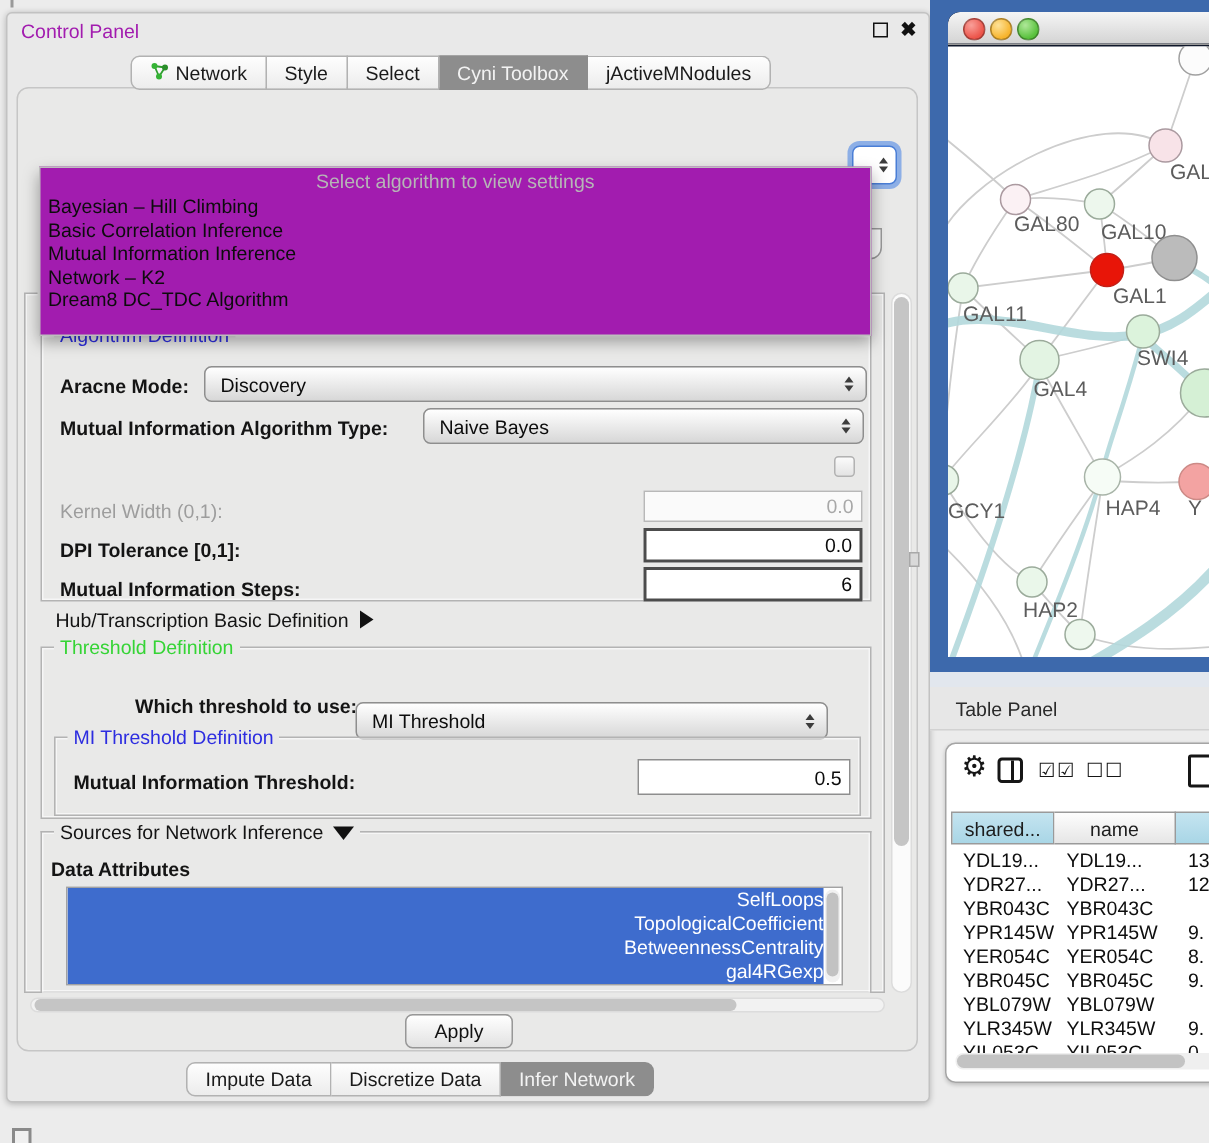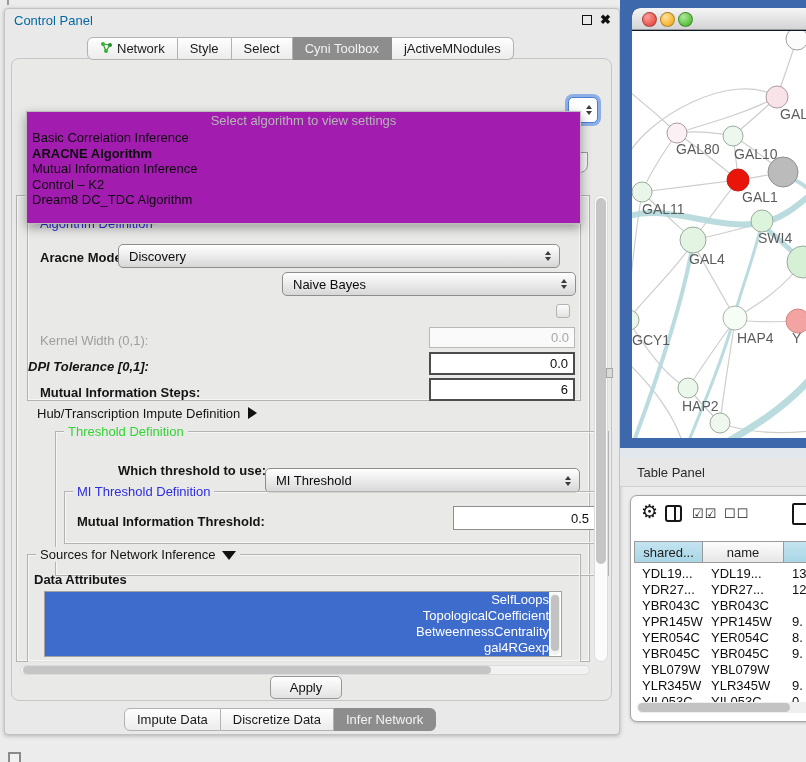--- a/index.html
+++ b/index.html
@@ -4,21 +4,21 @@
 <style>
   * { margin:0; padding:0; box-sizing:border-box; }
   html,body { background:#ececec; }
   .screen{ position:relative; width:806px; height:762px; background:#ececec;
            font-family:"Liberation Sans",sans-serif; font-size:13px; color:#111; overflow:hidden; }
 
   
   .cp{ position:absolute; left:4px; top:8px; width:616px; height:727px;
        background:#e9e9e9; border:1px solid #c2c2c2; border-radius:4px;
        box-shadow:0 1px 4px rgba(0,0,0,.25); }
-  .cp-title{ position:absolute; left:9px; top:4px; font-size:13px; color:#0369a1; }
+  .cp-title{ position:absolute; left:9px; top:4px; font-size:13px; color:#a21caf; }
   .cp-min{ position:absolute; right:27px; top:6px; width:10px; height:10px; border:1.6px solid #111; background:transparent; }
   .cp-close{ position:absolute; right:8px; top:3px; font-size:13px; font-weight:bold; color:#111; }
 
   .tabbar{ position:absolute; left:82px; top:28px; display:flex; z-index:40; }
   .tab{ height:23px; display:flex; align-items:center; gap:4px; padding:0 12px;
         background:linear-gradient(#fefefe,#ececec); border:1px solid #b2b2b2; border-left:none;
         font-size:13px; color:#1a1a1a; white-space:nowrap; }
   .tab:first-child{ border-left:1px solid #b2b2b2; border-radius:6px 0 0 6px; }
   .tab:last-child{ border-radius:0 6px 6px 0; }
   .tab.sel{ background:#8d8d8d; color:#f3f3f3; border-color:#8d8d8d; }
@@ -163,74 +163,75 @@
         <span class="arrows" style="right:5px;">
             <span class="ar-u"></span>
             <span class="ar-d"></span>
           </span>
       </div>
       <div class="ghost-box2"></div>
 
       <div class="popup">
         <div class="prompt">Select algorithm to view settings</div>
         <div id="dd-items">
+            <div class="item">Bayesian – Hill Climbing</div>
             <div class="item">Basic Correlation Inference</div>
-            <div class="item sel">ARACNE Algorithm</div>
             <div class="item">Mutual Information Inference</div>
-            <div class="item">Control – K2</div>
+            <div class="item">Network – K2</div>
             <div class="item">Dream8 DC_TDC Algorithm</div>
           </div>
       </div>
 
       <div class="grp" style="left:4px; top:136px; width:574px; height:467px;">
         <span class="grp-title t-black">Cyni Algorithm Settings</span>
 
         <div class="grp" style="left:10px; top:27px; width:554px; height:178px;">
           <span class="grp-title t-blue">Algorithm Definition</span>
 
           <span class="lbl b" style="left:12px; top:26px;">Aracne Mode:</span>
-          <div class="combo" style="left:90px; top:20px; width:442px; height:24px;">
+          <div class="combo" style="left:108px; top:20px; width:442px; height:24px;">
             <span>Discovery</span>
             <span class="arrows">
                 <span class="ar-u"></span>
                 <span class="ar-d"></span>
               </span>
           </div>
 
+          <span class="lbl b" style="left:12px; top:54px;">Mutual Information Algorithm Type:</span>
           <div class="combo" style="left:254px; top:48px; width:294px; height:24px;">
             <span>Naive Bayes</span>
             <span class="arrows">
                 <span class="ar-u"></span>
                 <span class="ar-d"></span>
               </span>
           </div>
 
           <span class="chk" style="left:528px; top:80px;"></span>
 
           <span class="lbl dis" style="left:12px; top:109px;">Kernel Width (0,1):</span>
           <div class="field off" style="left:401px; top:103px; width:146px; height:21px;">
             <span>0.0</span>
           </div>
 
-          <span class="lbl b" style="left:0; top:135px;font-style:italic;">DPI Tolerance [0,1]:</span>
+          <span class="lbl b" style="left:12px; top:135px;">DPI Tolerance [0,1]:</span>
           <div class="field" style="left:401px; top:128px; width:146px; height:23px;">
             <span>0.0</span>
           </div>
 
           <span class="lbl b" style="left:12px; top:161px;">Mutual Information Steps:</span>
           <div class="field" style="left:401px; top:154px; width:146px; height:23px;">
             <span>6</span>
           </div>
         </div>
 
         <span class="lbl" style="left:20px; top:210px;">
-          <span>Hub/Transcription Impute Definition</span><span class="tri-r"></span>
+          <span>Hub/Transcription Basic Definition</span><span class="tri-r"></span>
         </span>
 
-        <div class="grp" style="left:10px; top:235px; width:554px; height:145px;margin-left:28px;">
+        <div class="grp" style="left:10px; top:235px; width:554px; height:115px;">
           <span class="grp-title t-green">Threshold Definition</span>
 
           <span class="lbl b" style="left:62px; top:31px;">Which threshold to use:</span>
           <div class="combo" style="left:209px; top:36px; width:315px; height:25px;">
             <span>MI Threshold</span>
             <span class="arrows">
                 <span class="ar-u"></span>
                 <span class="ar-d"></span>
               </span>
           </div>

